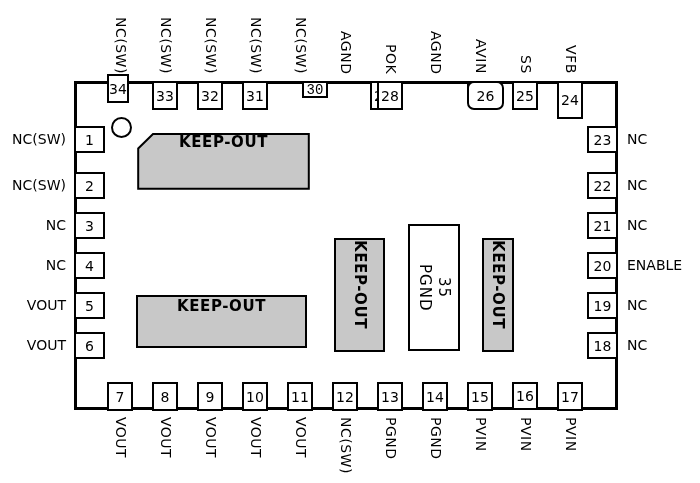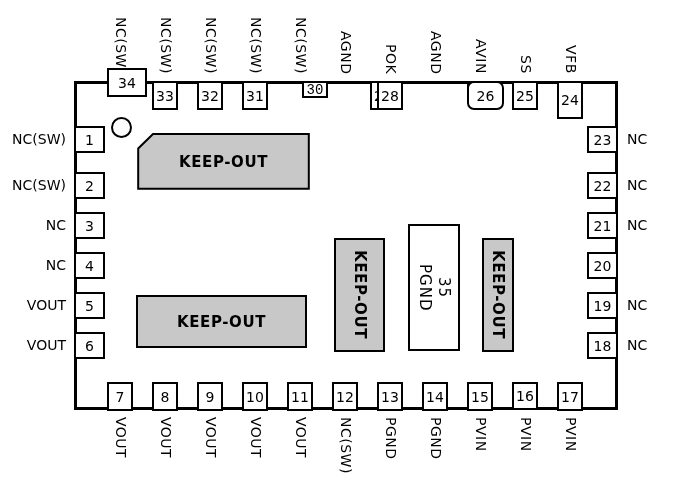--- a/index.html
+++ b/index.html
@@ -23,21 +23,21 @@
     font-size:14px; line-height:17px; letter-spacing:0.5px;
     white-space:nowrap; z-index:2; transform:translateX(-50%);
   }
   .hlabel {
     position:absolute; font-size:14px; line-height:27px;
     white-space:nowrap; z-index:2;
   }
   .hlabel.left-side { left:0; width:66px; text-align:right; }
   .ko {
     position:absolute; border:2px solid #000;
-    display:flex; align-items:center; justify-content:center; z-index:2;
+    display:flex; justify-content:center; z-index:2;
   }
   .ko-text { font-size:15px; font-weight:600; letter-spacing:0.6px; }
   .vert { writing-mode:vertical-rl; text-orientation:mixed; }
   .ko-chamfer { border:none; background:transparent !important; }
   .ko-chamfer svg { position:absolute; left:0; top:0; }
   .ko-chamfer .ko-text { position:relative; }
   .pad {
     position:absolute; left:408px; top:224px; width:52px; height:127px;
     border:2.5px solid #000; background:#fff;
     display:flex; align-items:center; justify-content:center; z-index:2;
@@ -76,21 +76,21 @@
     <span class="ko-text vert">KEEP-OUT</span>
   </div>
 
   <div class="pad">
     <div class="vert">
       <div>35</div>
       <div>PGND</div>
     </div>
   </div>
 
-<div class="pin" style="left: 107px; top: 68px; width: 40px; height: 29px;">
+<div class="pin" style="left: 107px; top: 74px; width: 22px; height: 29px;">
       <span>34</span>
     </div>
     <div class="vlabel" style="left: 120px; bottom: 409px;">NC(SW)</div>
     <div class="pin" style="left: 152px; top: 81px; width: 26px; height: 29px;">
       <span>33</span>
     </div>
     <div class="vlabel" style="left: 165px; bottom: 409px;">NC(SW)</div>
     <div class="pin" style="left: 197px; top: 81px; width: 26px; height: 29px;">
       <span>32</span>
     </div>
@@ -203,20 +203,21 @@
       <span>22</span>
     </div>
     <div class="hlabel" style="left: 627px; top: 172px;">NC</div>
     <div class="pin" style="left: 587px; top: 212px; width: 31px; height: 27px;">
       <span>21</span>
     </div>
     <div class="hlabel" style="left: 627px; top: 212px;">NC</div>
     <div class="pin" style="left: 587px; top: 252px; width: 31px; height: 27px; justify-content: center;">
       <span>20</span>
     </div>
+    <div class="hlabel" style="left: 627px; top: 252px;">ENABLE</div>
     <div class="pin" style="left: 587px; top: 292px; width: 31px; height: 27px;">
       <span>19</span>
     </div>
     <div class="hlabel" style="left: 627px; top: 292px;">NC</div>
     <div class="pin" style="left: 587px; top: 332px; width: 31px; height: 27px;">
       <span>18</span>
     </div>
     <div class="hlabel" style="left: 627px; top: 332px;">NC</div>
   </div>
 

